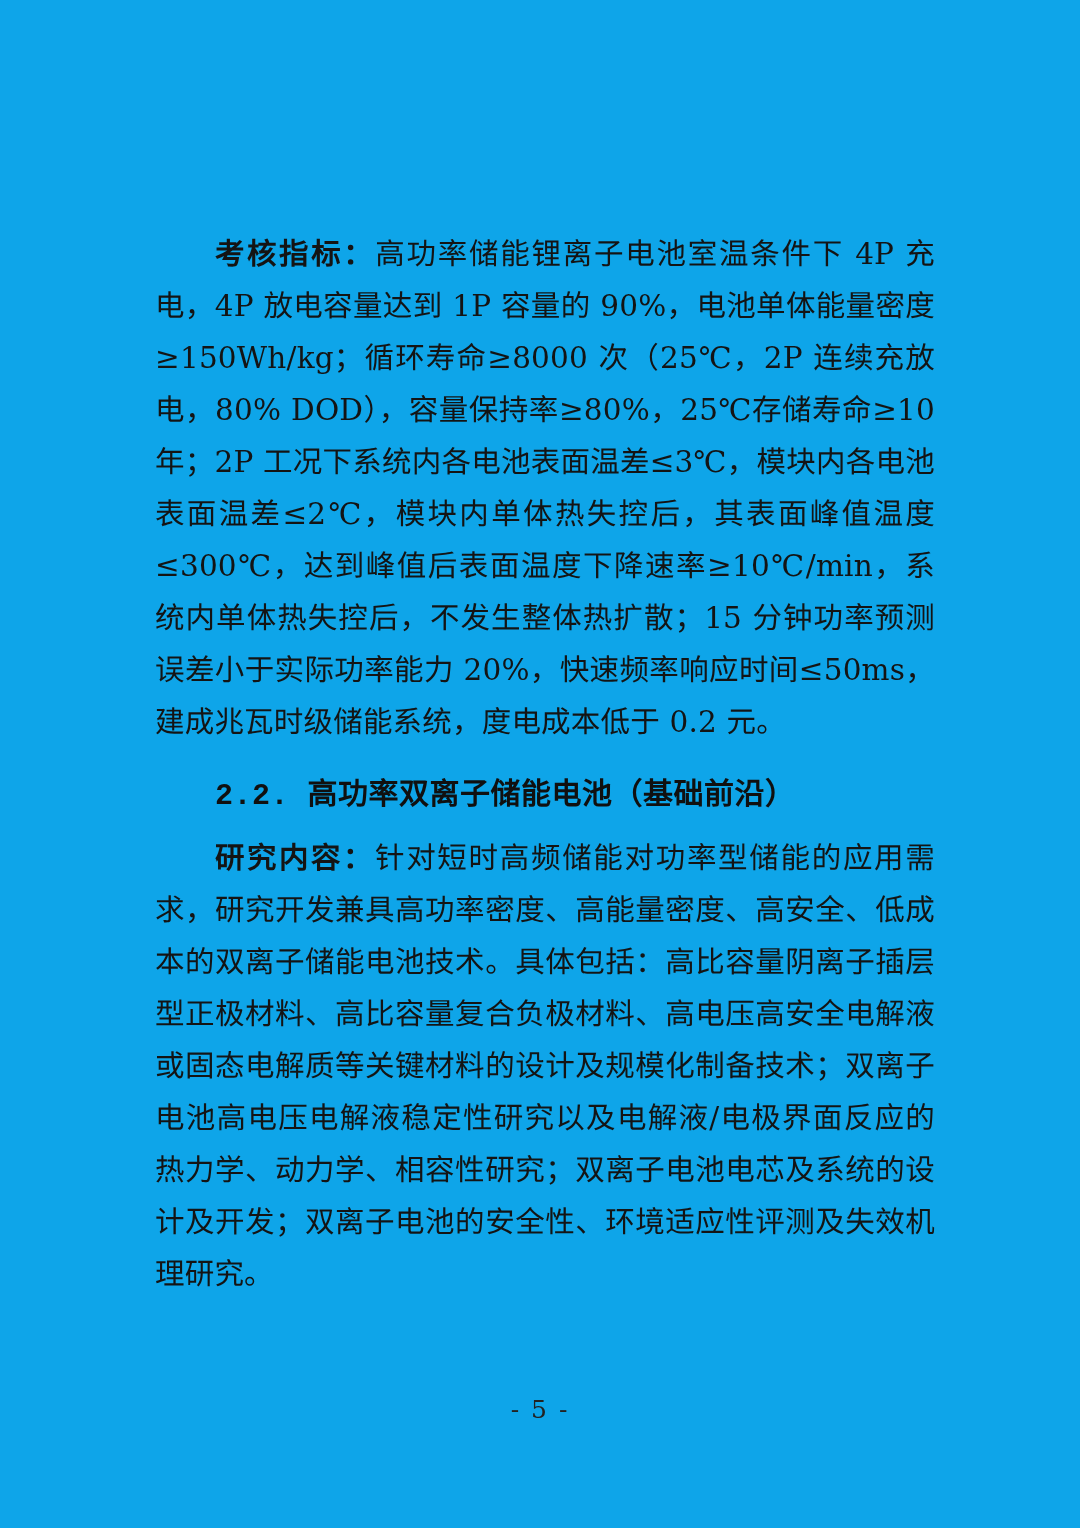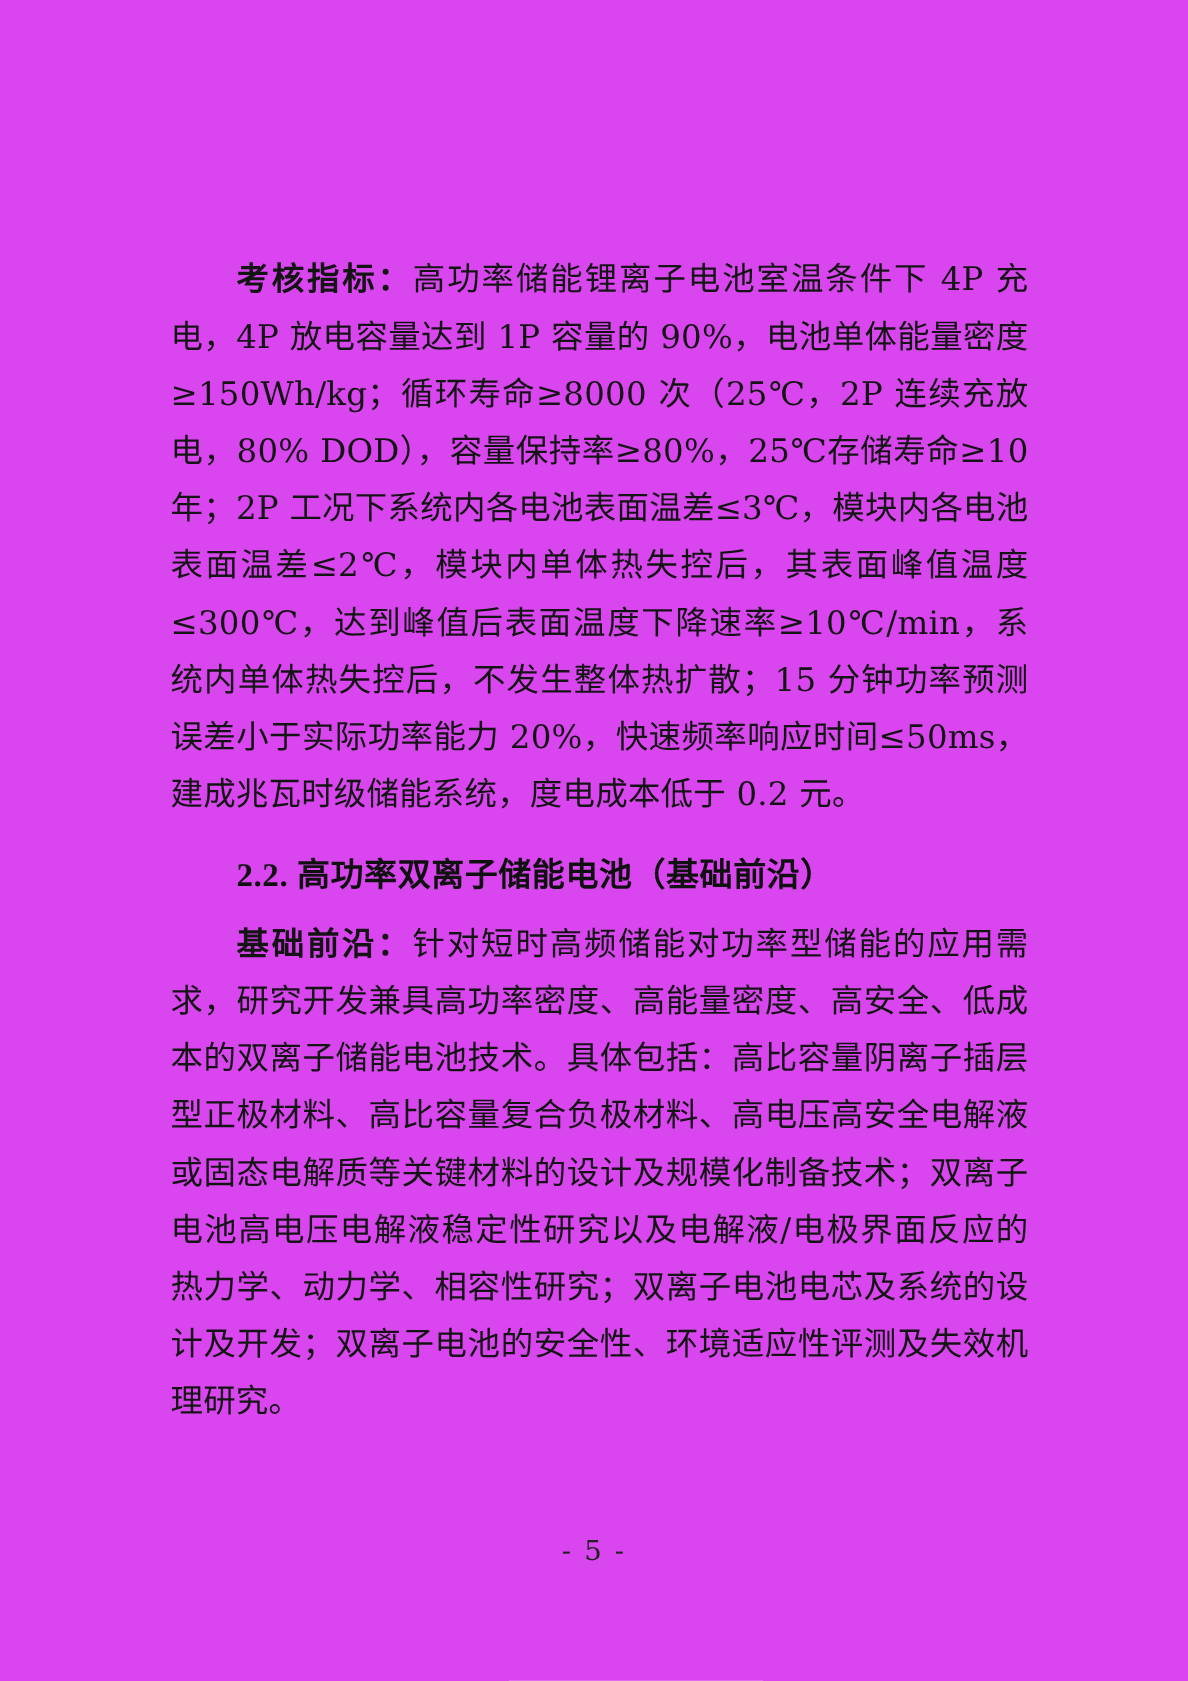--- a/index.html
+++ b/index.html
@@ -15,21 +15,21 @@
     font-family: "DejaVu Serif", "Liberation Serif", serif;
     color: #1a1a1a;
     overflow: hidden;
   }
   .page {
     position: absolute;
     left: 0;
     top: 0;
     width: 1080px;
     height: 1528px;
-    background: #d946ef;
+    background: #0ea5e9;
     box-sizing: border-box;
     padding: 12px;
   }
   .content {
     position: absolute;
     left: 155px;
     top: 228px;
     width: 780px;
   }
   p.para {
@@ -50,21 +50,21 @@
     letter-spacing: 1px;
   }
   h2.heading {
     margin: 22px 0 10px 0;
     font-size: 30px;
     line-height: 52px;
     font-weight: bold;
     text-indent: 60px;
     letter-spacing: 0.5px;
     color: #101010;
-    font-family: Liberation Serif, serif;
+    font-family: Liberation Mono, monospace;
   }
   .block-gap {
     height: 14px;
   }
   .footer {
     position: absolute;
     left: 0;
     top: 1395px;
     width: 1080px;
     text-align: center;
@@ -78,21 +78,21 @@
 <body>
 
 <div class="page">
 
   <div class="content">
 
     <p class="para indent"><span class="lead">考核指标：</span><span>高功率储能锂离子电池室温条件下 4P 充电，4P 放电容量达到 1P 容量的 90%，电池单体能量密度≥150Wh/kg；循环寿命≥8000 次（25℃，2P 连续充放电，80% DOD），容量保持率≥80%，25℃存储寿命≥10 年；2P 工况下系统内各电池表面温差≤3℃，模块内各电池表面温差≤2℃，模块内单体热失控后，其表面峰值温度≤300℃，达到峰值后表面温度下降速率≥10℃/min，系统内单体热失控后，不发生整体热扩散；15 分钟功率预测误差小于实际功率能力 20%，快速频率响应时间≤50ms，建成兆瓦时级储能系统，度电成本低于 0.2 元。</span></p>
 
     <h2 class="heading">2.2. 高功率双离子储能电池（基础前沿）</h2>
 
-    <p class="para indent"><span class="lead">基础前沿：</span><span>针对短时高频储能对功率型储能的应用需求，研究开发兼具高功率密度、高能量密度、高安全、低成本的双离子储能电池技术。具体包括：高比容量阴离子插层型正极材料、高比容量复合负极材料、高电压高安全电解液或固态电解质等关键材料的设计及规模化制备技术；双离子电池高电压电解液稳定性研究以及电解液/电极界面反应的热力学、动力学、相容性研究；双离子电池电芯及系统的设计及开发；双离子电池的安全性、环境适应性评测及失效机理研究。</span></p>
+    <p class="para indent"><span class="lead">研究内容：</span><span>针对短时高频储能对功率型储能的应用需求，研究开发兼具高功率密度、高能量密度、高安全、低成本的双离子储能电池技术。具体包括：高比容量阴离子插层型正极材料、高比容量复合负极材料、高电压高安全电解液或固态电解质等关键材料的设计及规模化制备技术；双离子电池高电压电解液稳定性研究以及电解液/电极界面反应的热力学、动力学、相容性研究；双离子电池电芯及系统的设计及开发；双离子电池的安全性、环境适应性评测及失效机理研究。</span></p>
 
     <div class="block-gap"></div>
 
 
   </div>
 
   <div class="footer">- 5 -</div>
 
 </div>
 

